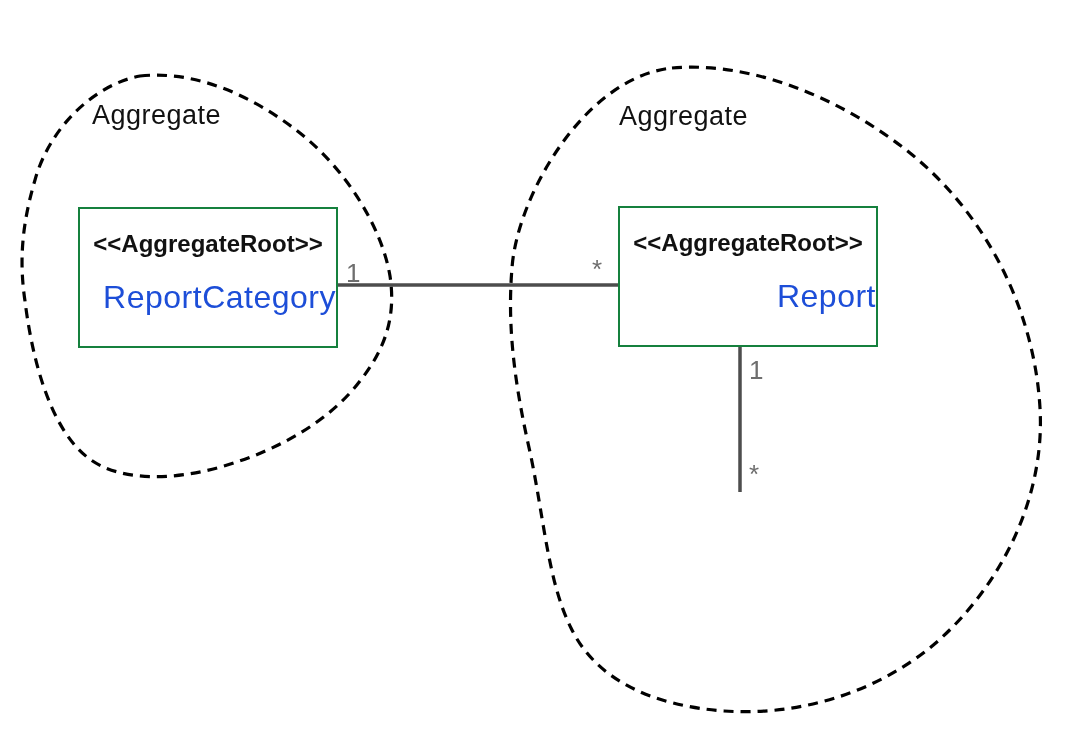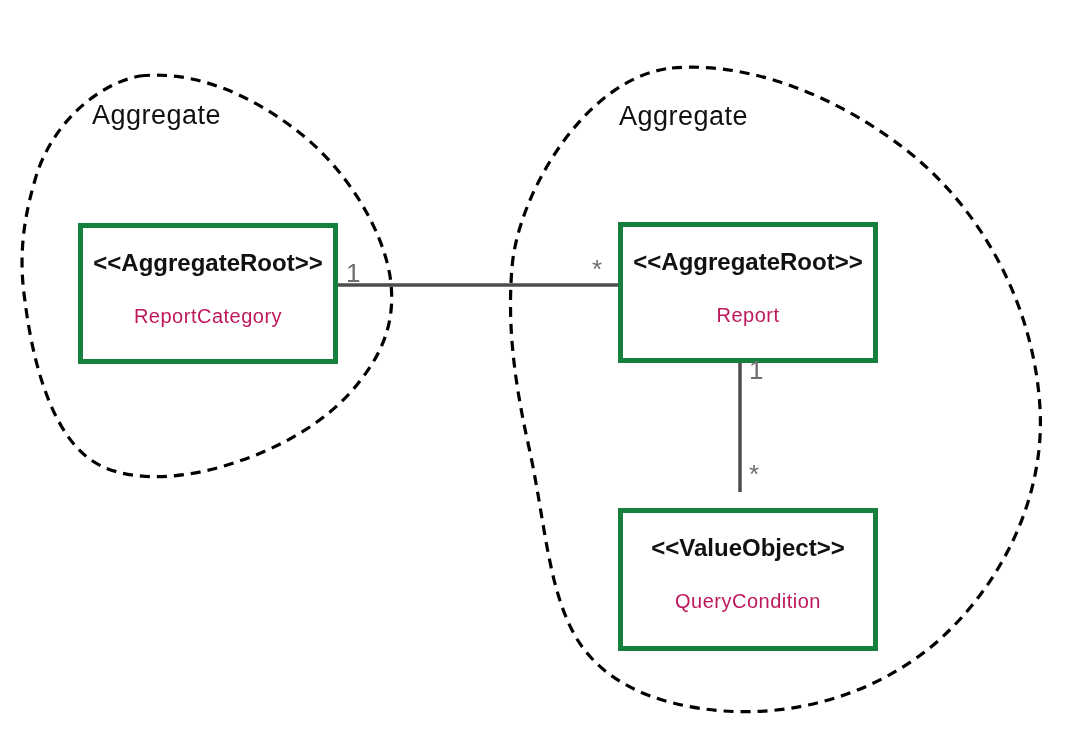--- a/index.html
+++ b/index.html
@@ -35,45 +35,44 @@
     position: absolute;
     font-size: 27px;
     line-height: 34px;
     color: #111111;
     letter-spacing: 0.5px;
     white-space: nowrap;
   }
   .uml-class {
     position: absolute;
     box-sizing: border-box;
-    border: 5px solid #15803d;
+    border: 2px solid #15803d;
     background: #ffffff;
-    margin-top: 16px;
   }
   .stereotype {
     position: absolute;
     top: 22px;
     left: 0;
     right: 0;
     text-align: center;
     font-size: 24px;
     line-height: 26px;
     font-weight: bold;
     color: #111111;
     white-space: nowrap;
   }
   .class-name {
     position: absolute;
     top: 71px;
     left: 0;
     right: 0;
-    text-align: center;
-    font-size: 20px;
+    text-align: right;
+    font-size: 32px;
     line-height: 34px;
-    color: #be185d;
+    color: #1d4ed8;
     letter-spacing: 0.5px;
     white-space: nowrap;
   }
   .mult {
     position: absolute;
     font-size: 26px;
     line-height: 26px;
     color: #6e6e6e;
     white-space: nowrap;
   }
@@ -116,23 +115,19 @@
   <div class="uml-class" style="left:78px; top:207px; width:260px; height:141px;">
     <div class="stereotype">&lt;&lt;AggregateRoot&gt;&gt;</div>
     <div class="class-name">ReportCategory</div>
   </div>
 
   <div class="uml-class" style="left:618px; top:206px; width:260px; height:141px;">
     <div class="stereotype">&lt;&lt;AggregateRoot&gt;&gt;</div>
     <div class="class-name">Report</div>
   </div>
 
-  <div class="uml-class" style="left:618px; top:492px; width:260px; height:143px;">
-    <div class="stereotype">&lt;&lt;ValueObject&gt;&gt;</div>
-    <div class="class-name">QueryCondition</div>
-  </div>
 
   <div class="mult" style="left:346px; top:260px;">1</div>
   <div class="mult" style="left:592px; top:256px;">*</div>
   <div class="mult" style="left:749px; top:357px;">1</div>
   <div class="mult" style="left:749px; top:461px;">*</div>
 
 </div>
 
 </body></html>

